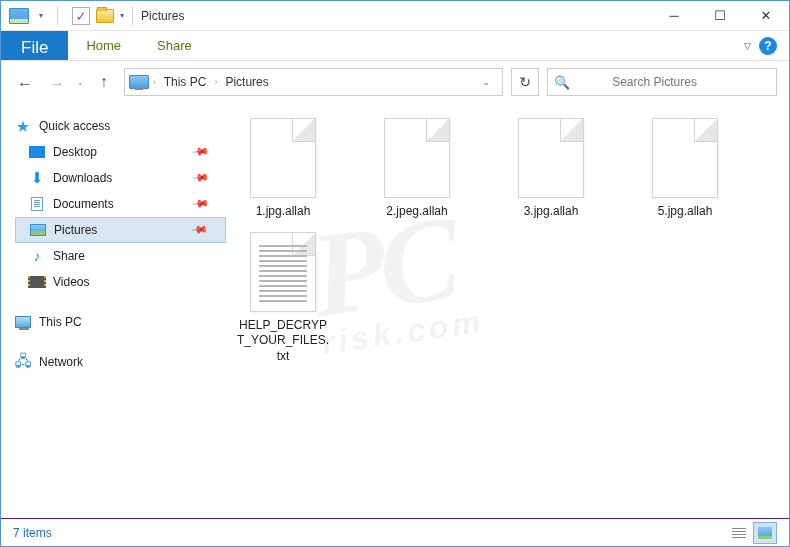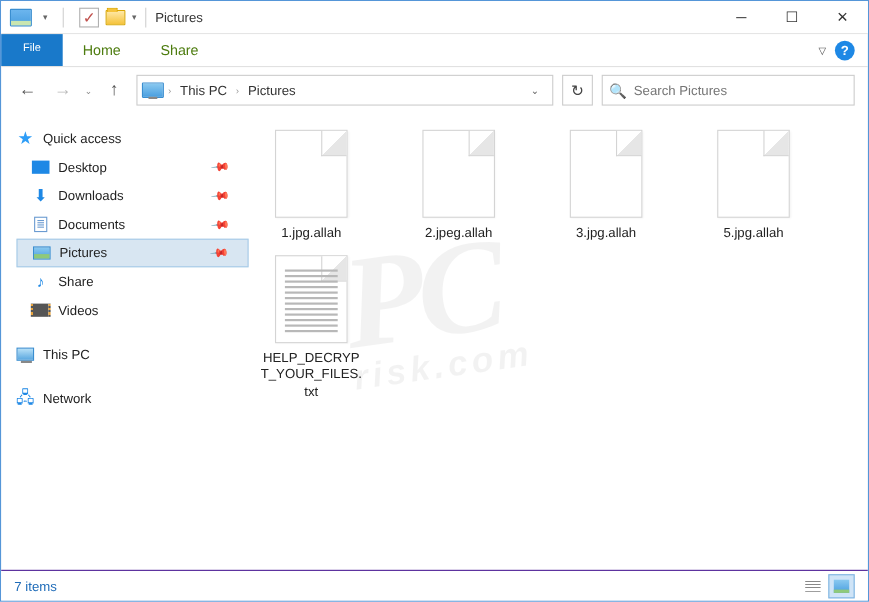--- a/index.html
+++ b/index.html
@@ -14,41 +14,41 @@
 .titlebar .qat .fld { width:18px; height:14px; background: linear-gradient(#ffe9a9,#f5c33b); border:1px solid #d9a600; border-radius:1px; position:relative; }
 .titlebar .qat .fld::before { content:""; position:absolute; top:-3px; left:0; width:8px; height:3px; background:#f5c33b; border:1px solid #d9a600; border-bottom:none; border-radius:1px 1px 0 0; }
 .titlebar .qat .drop { font-size:8px; color:#666; }
 .titlebar .sep { width:1px; height:18px; background:#d0d0d0; margin:0 8px; }
 .titlebar .title { color:#333; }
 .win-controls { margin-left:auto; display:flex; }
 .win-controls div { width:46px; height:30px; display:flex; align-items:center; justify-content:center; font-size:13px; color:#333; }
 
 
 .ribbon { height: 30px; display:flex; align-items:stretch; border-bottom: 1px solid #e1e1e1; }
-.ribbon .file-tab { background:#1979ca; color:#fff; padding: 7px 20px; font-size:10px; }
+.ribbon .file-tab { background:#1979ca; color:#fff; padding: 7px 20px; font-size:17px; }
 .ribbon .tab { padding:7px 18px; color:#4d7c0f; font-size:13px; }
 .ribbon .right { margin-left:auto; display:flex; align-items:center; padding-right:12px; gap:8px; }
 .ribbon .caret { font-size:9px; color:#555; }
 .help-icon { width:18px; height:18px; border-radius:50%; background:#1e88e5; color:#fff; display:flex; align-items:center; justify-content:center; font-size:12px; font-weight:bold; }
 
 
 .addr-row { height:42px; display:flex; align-items:center; padding:0 12px; gap:8px; }
 .nav-btn { width:24px; height:24px; display:flex; align-items:center; justify-content:center; color:#555; font-size:16px; }
 .nav-btn.disabled { color:#bbb; }
 .nav-drop { font-size:8px; color:#888; }
 .addr-box { flex:1; height:28px; border:1px solid #ccc; display:flex; align-items:center; padding:0 4px; gap:4px; }
 .addr-box .pc-icon { width:20px; height:14px; background:linear-gradient(#8ac9f0,#4a9fe0); border:1px solid #3a8ed0; border-radius:1px; position:relative; }
 .addr-box .pc-icon::after { content:""; position:absolute; bottom:-2px; left:5px; width:8px; height:2px; background:#888; }
 .crumb { color:#333; padding:2px 4px; }
 .crumb-sep { color:#9a9a9a; font-size:9px; }
 .addr-box .drop-end { margin-left:auto; font-size:9px; color:#666; padding:0 8px; }
 .refresh { width:28px; height:28px; border:1px solid #ccc; display:flex; align-items:center; justify-content:center; font-size:14px; color:#444; }
 .search-box { width:230px; height:28px; border:1px solid #ccc; display:flex; align-items:center; padding:0 6px; gap:6px; color:#777; }
 .search-box .sicon { font-size:13px; color:#888; }
-.search-box input { border:none; outline:none; flex:1; font-size:12px; color:#555; background:transparent; }
+.search-box input { border:none; outline:none; flex:1; font-size:12px; color:#555; background:transparent;margin-left:36px; }
 
 
 .main { display:flex; height:415px; }
 .sidebar { width:225px; padding:10px 0 0 14px; }
 .side-item { display:flex; align-items:center; height:26px; padding-left:14px; gap:8px; color:#222; position:relative; }
 .side-item.selected { background:#d8e6f2; border:1px solid #a8cbe8; }
 .side-item .pin { margin-left:auto; margin-right:18px; color:#7a8aa0; font-size:11px; transform:rotate(40deg); }
 .side-group { margin-bottom:14px; }
 .side-icon { width:16px; height:16px; display:flex; align-items:center; justify-content:center; }
 .star { color:#2e9df7; font-size:16px; }

